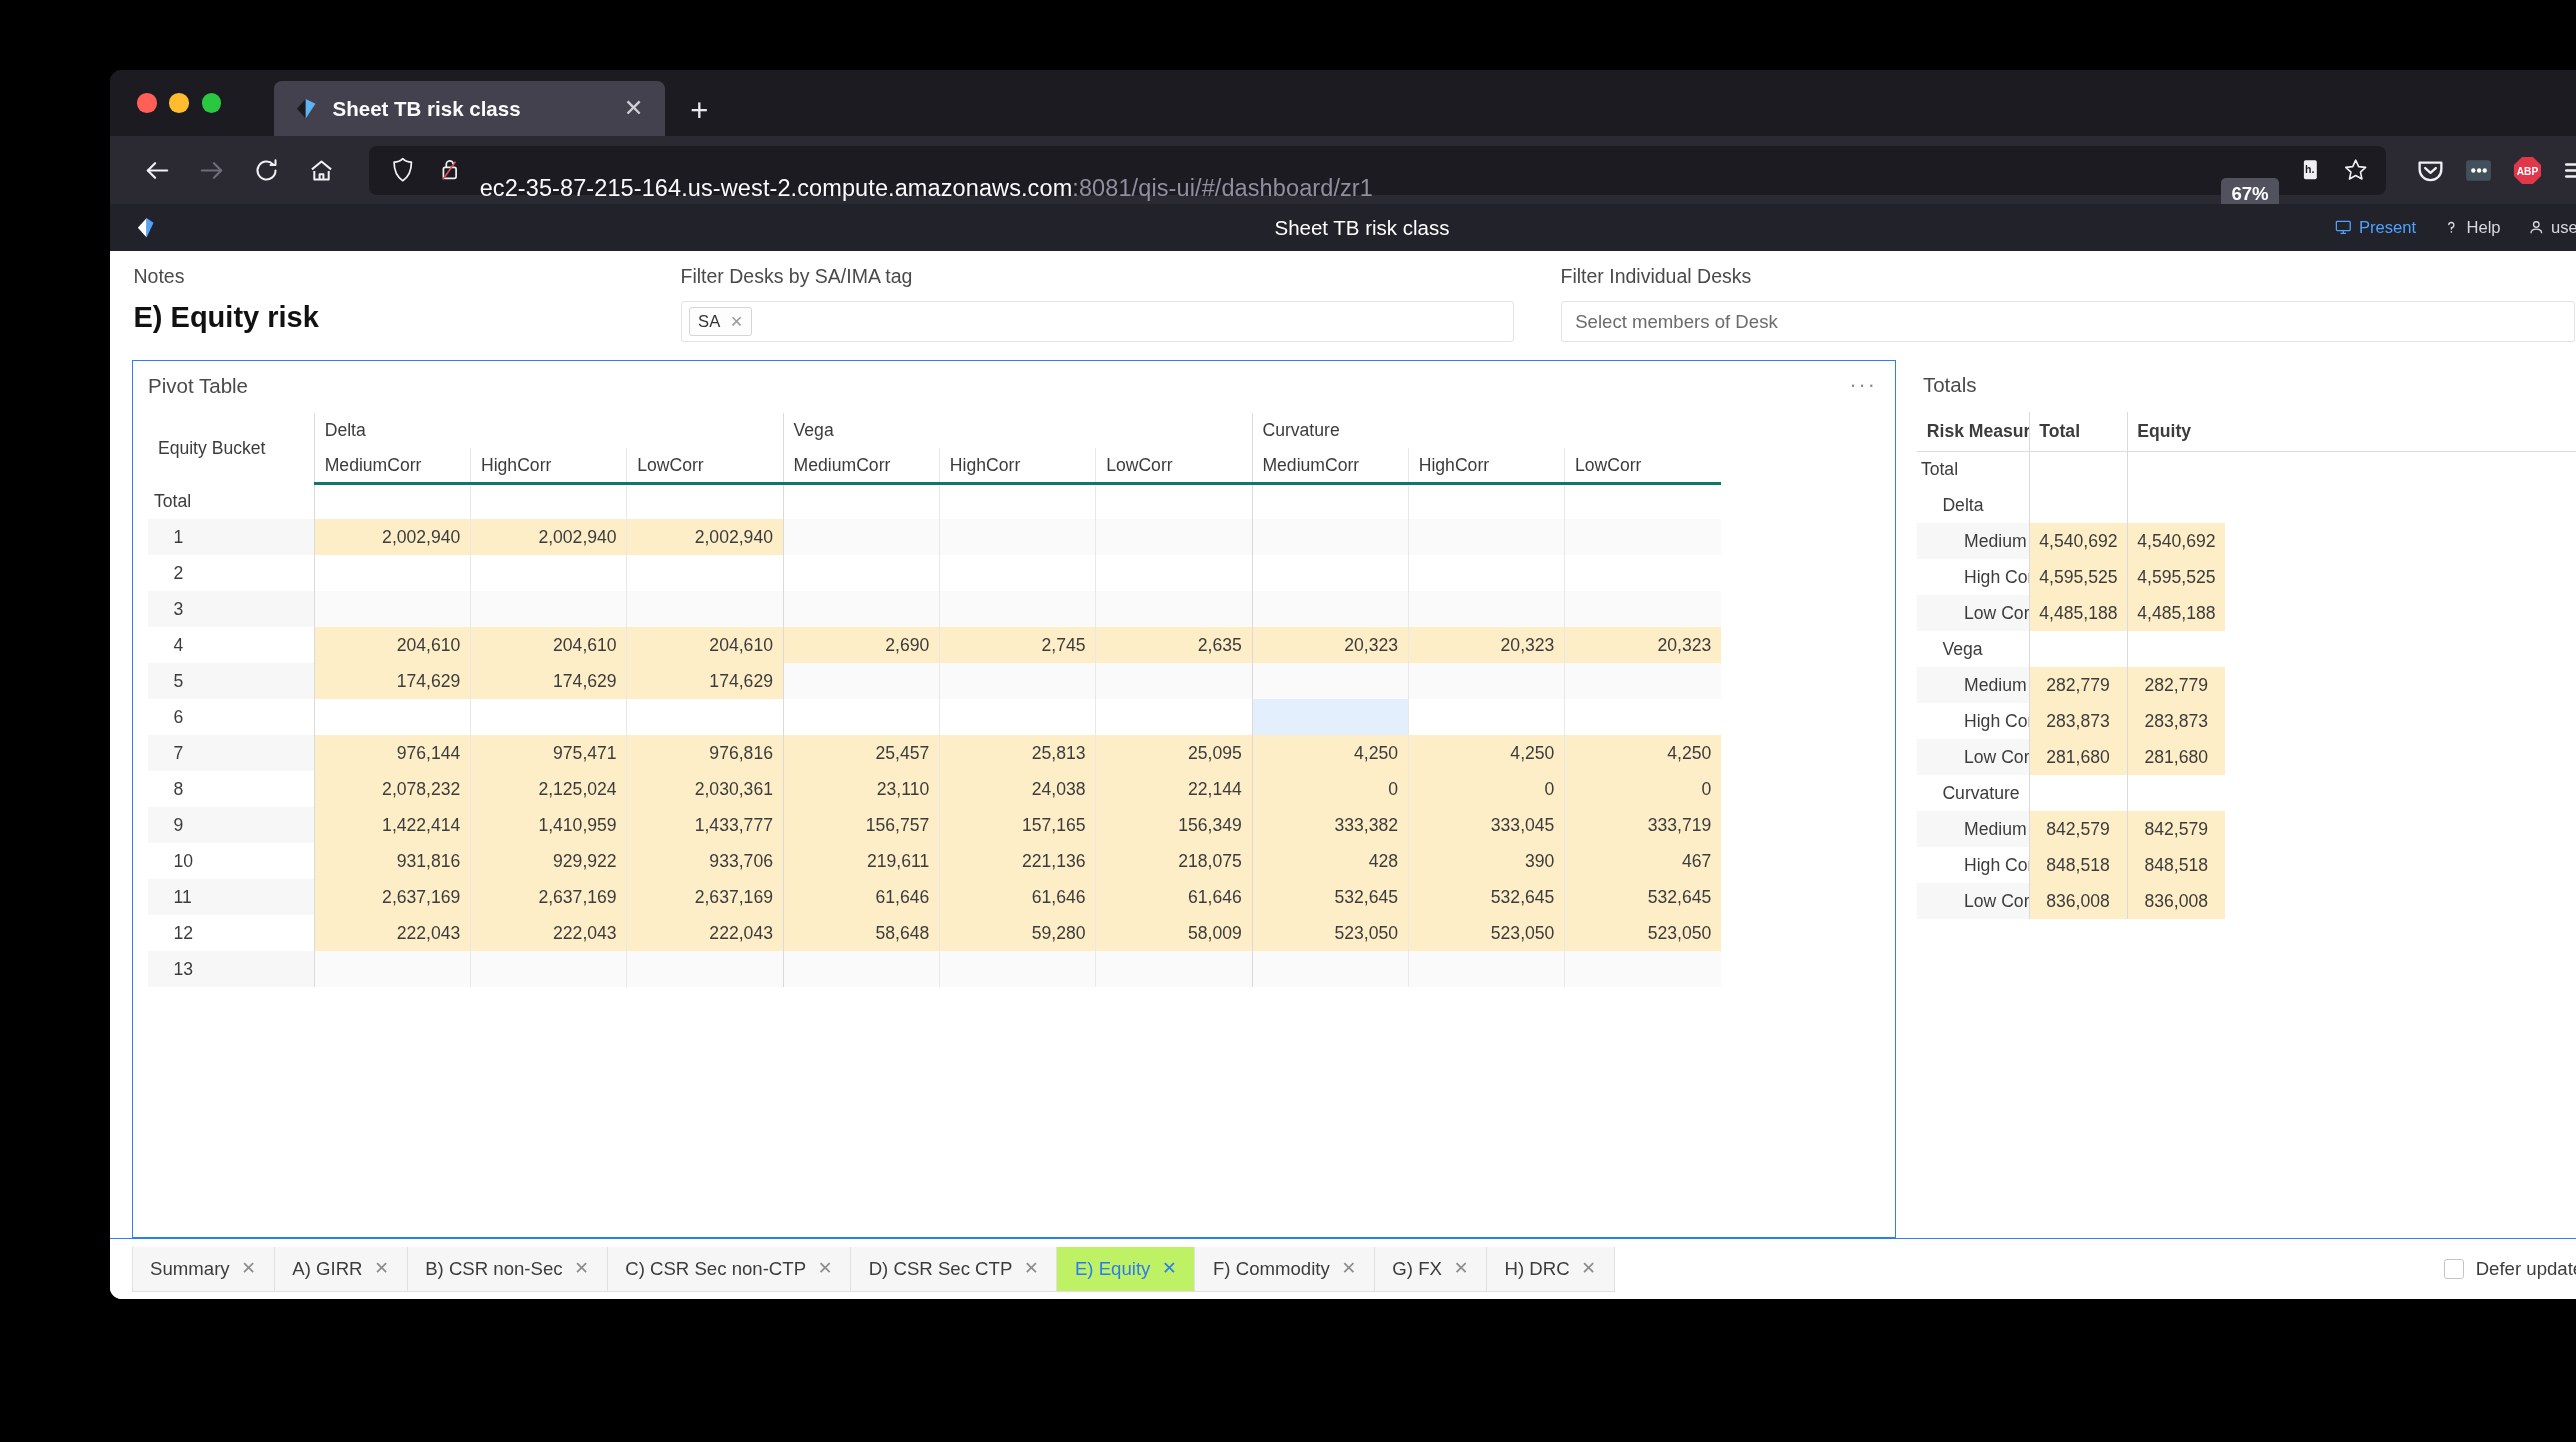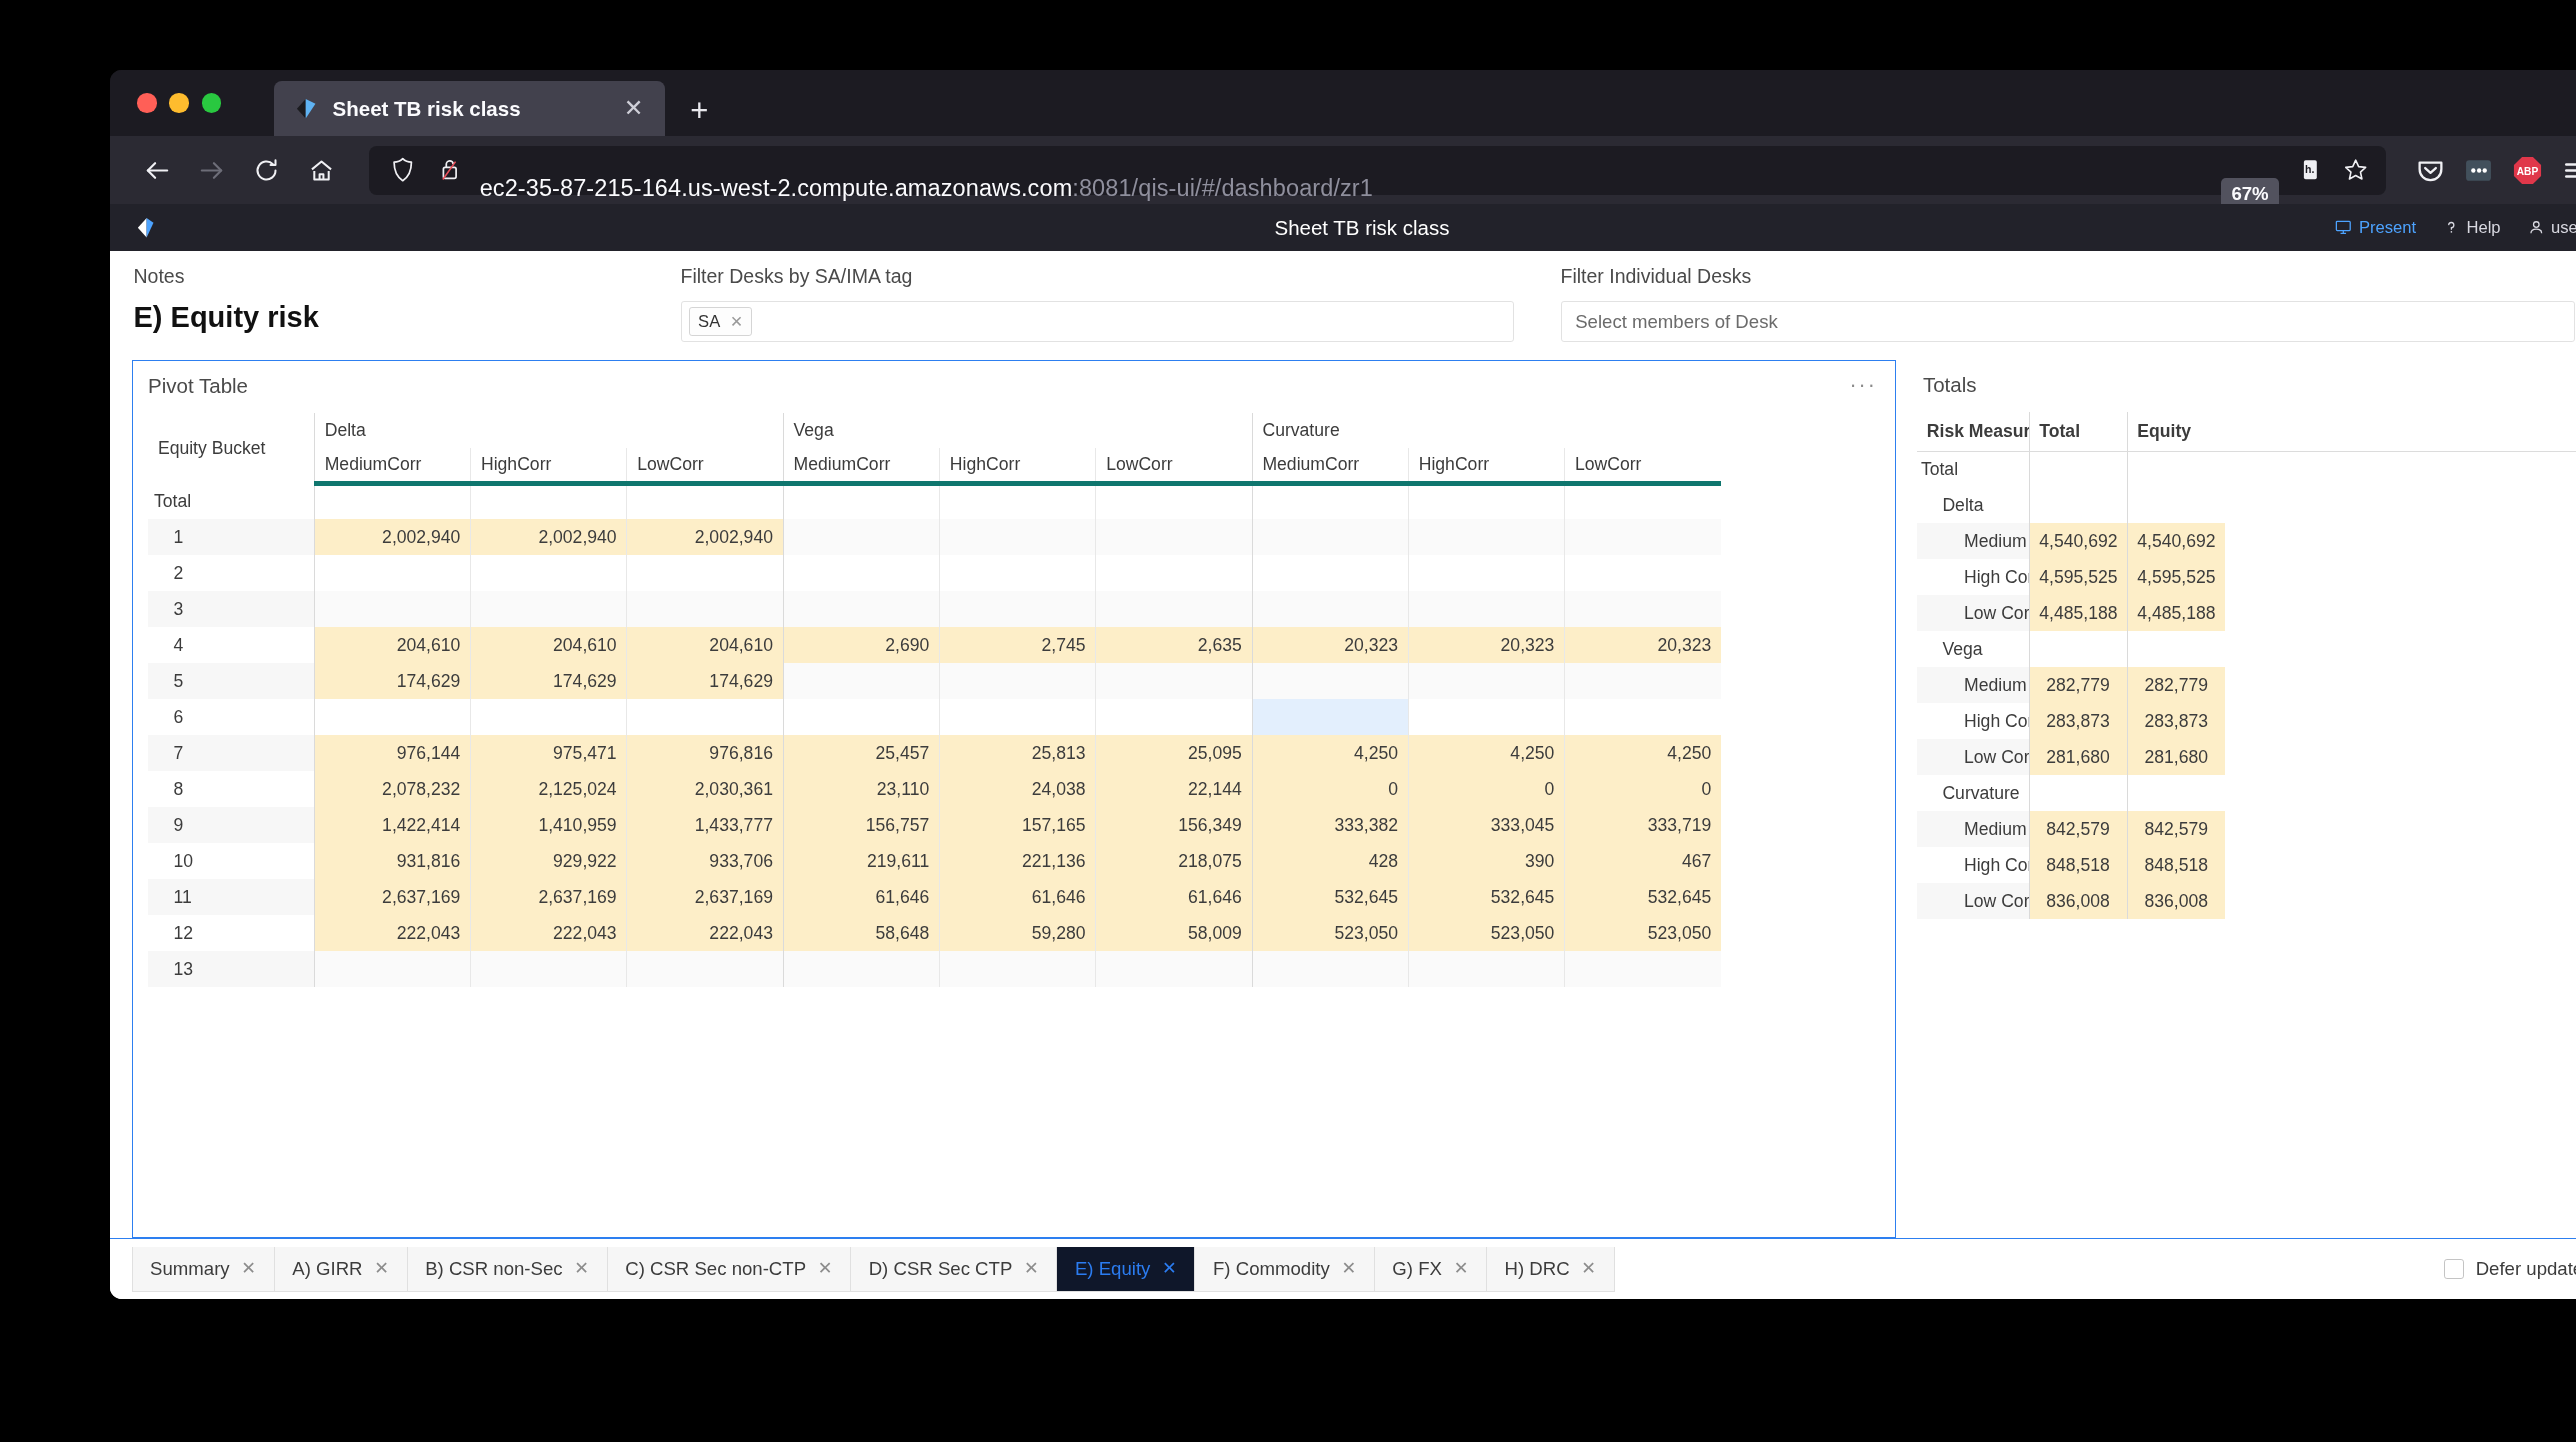--- a/index.html
+++ b/index.html
@@ -197,21 +197,21 @@
   table { border-collapse: collapse; table-layout: fixed; }
 
   
   #pivot-table { width: 1573px; margin-left: 15.6px; font-size: 17.6px; color: #3c3c3c; }
   #pivot-table th { font-weight: normal; text-align: left; padding: 0 9.8px; height: 35px; vertical-align: middle; }
   #pivot-table td { height: 36px; padding: 0 9.8px; text-align: right; vertical-align: middle; }
   #pivot-table td.rowlab { text-align: left; padding-left: 25.4px; }
   #pivot-table td.rowlab.total { padding-left: 5.9px; }
   .vline { border-left: 1px solid #dadada; }
   .grpline { border-left: 1px solid #e8e8e8; }
-  tr.hdr-bottom th { border-bottom: 5px solid #0f766e; }
+  tr.hdr-bottom th { border-bottom: 3px solid #0f766e; }
   .alt { background: #fafafa; }
   .hl { background: #fdeec8; }
   .sel { background: #e3effd; }
   .rowlab-alt { background: #f7f7f7; }
 
   
   #totals-table { width: 100%; font-size: 17.6px; color: #3c3c3c; }
   #totals-table th {
     font-weight: bold; text-align: left; padding: 0 9.8px; height: 39px;
     vertical-align: middle; overflow: hidden; white-space: nowrap;
@@ -235,21 +235,21 @@
     height: 45px;
     border: 1px solid #e0e0e0;
     border-top: none;
     background: #f6f6f6;
     display: flex; align-items: center; gap: 11.7px;
     padding: 0 17.6px;
     font-size: 18.6px; color: #3c3c3c;
     cursor: pointer;
     margin-right: -1px;
   }
-  .sheet-tab.active { background: #0f172a; color: #2b7cf0; }
+  .sheet-tab.active { background: #bef264; color: #2b7cf0; }
   .sheet-tab .x { color: #8c8c8c; font-size: 17.6px; }
   .sheet-tab.active .x { color: #2b7cf0; }
   #defer {
     margin-left: auto;
     display: flex; align-items: center; gap: 11.7px;
     font-size: 18.6px; color: #3c3c3c;
   }
   .cbox { width: 20.5px; height: 20.5px; border: 1px solid #c4c4c4; border-radius: 2.9px; background: #fff; cursor: pointer; }
 </style>
 </head>

